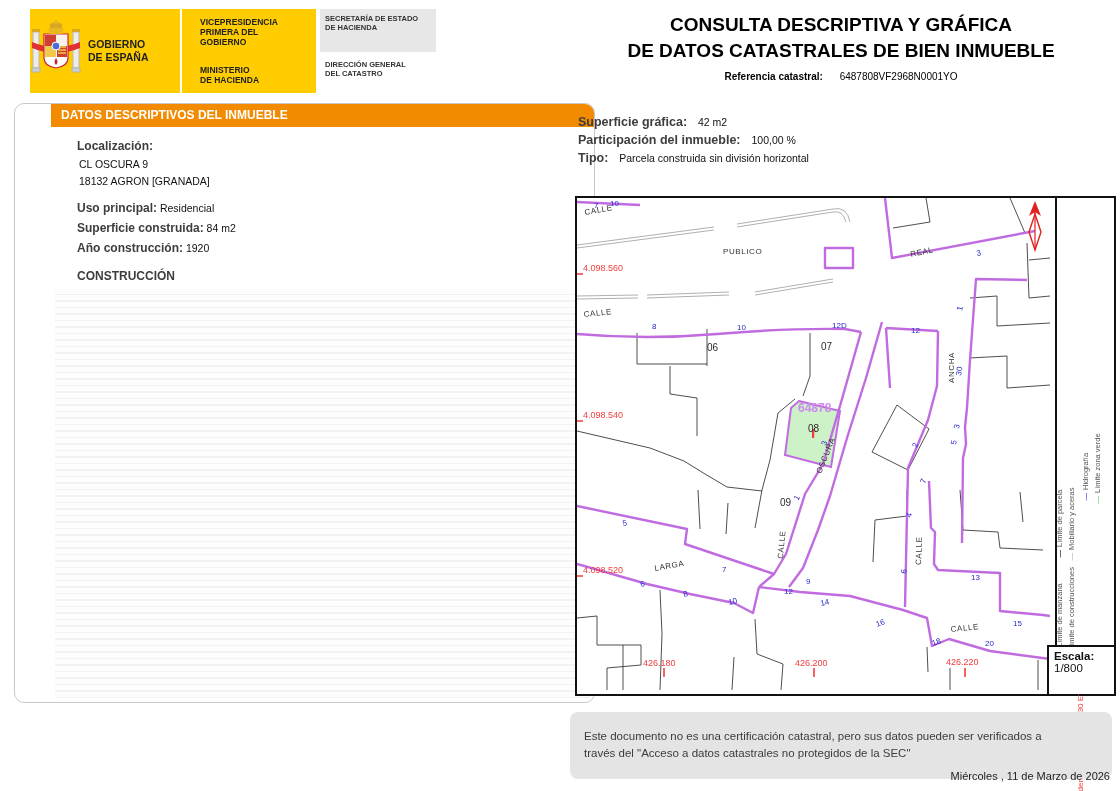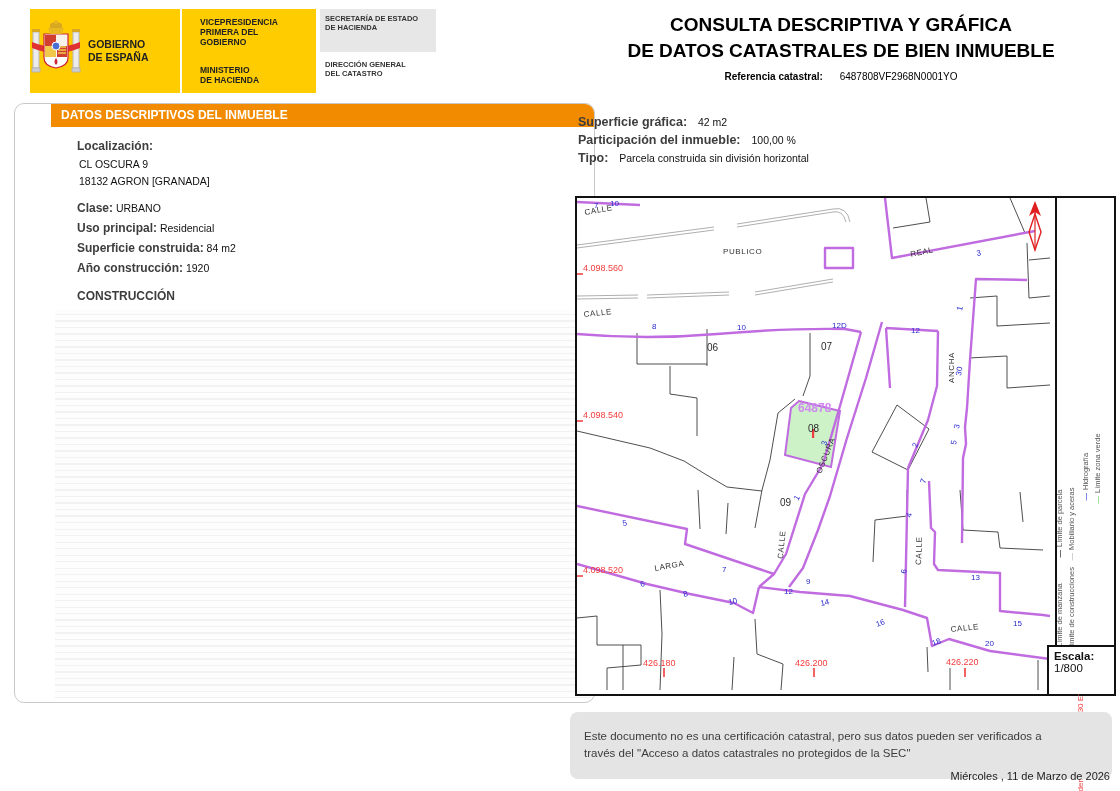--- a/index.html
+++ b/index.html
@@ -135,21 +135,20 @@
 
   <section class="panel left-panel">
     <div class="panel-hd">DATOS DESCRIPTIVOS DEL INMUEBLE</div>
     <div class="lp-body">
       <div class="loc-block">
         <span class="fld-label">Localización:</span>
         <div class="loc-line">CL OSCURA 9</div>
         <div class="loc-line">18132 AGRON [GRANADA]</div>
       </div>
       <div id="lp-fields">
-          <div class="fld-row"><span class="fld-label">Clase:</span><span class="fld-value"> URBANO</span></div>
           <div class="fld-row"><span class="fld-label">Uso principal:</span><span class="fld-value"> Residencial</span></div>
           <div class="fld-row"><span class="fld-label">Superficie construida:</span><span class="fld-value"> 84 m2</span></div>
           <div class="fld-row"><span class="fld-label">Año construcción:</span><span class="fld-value"> 1920</span></div>
         </div>
       <div class="constr-title">CONSTRUCCIÓN</div>
     </div>
     <div class="stripes"></div>
   </section>
 
   <div class="right-wrap">

